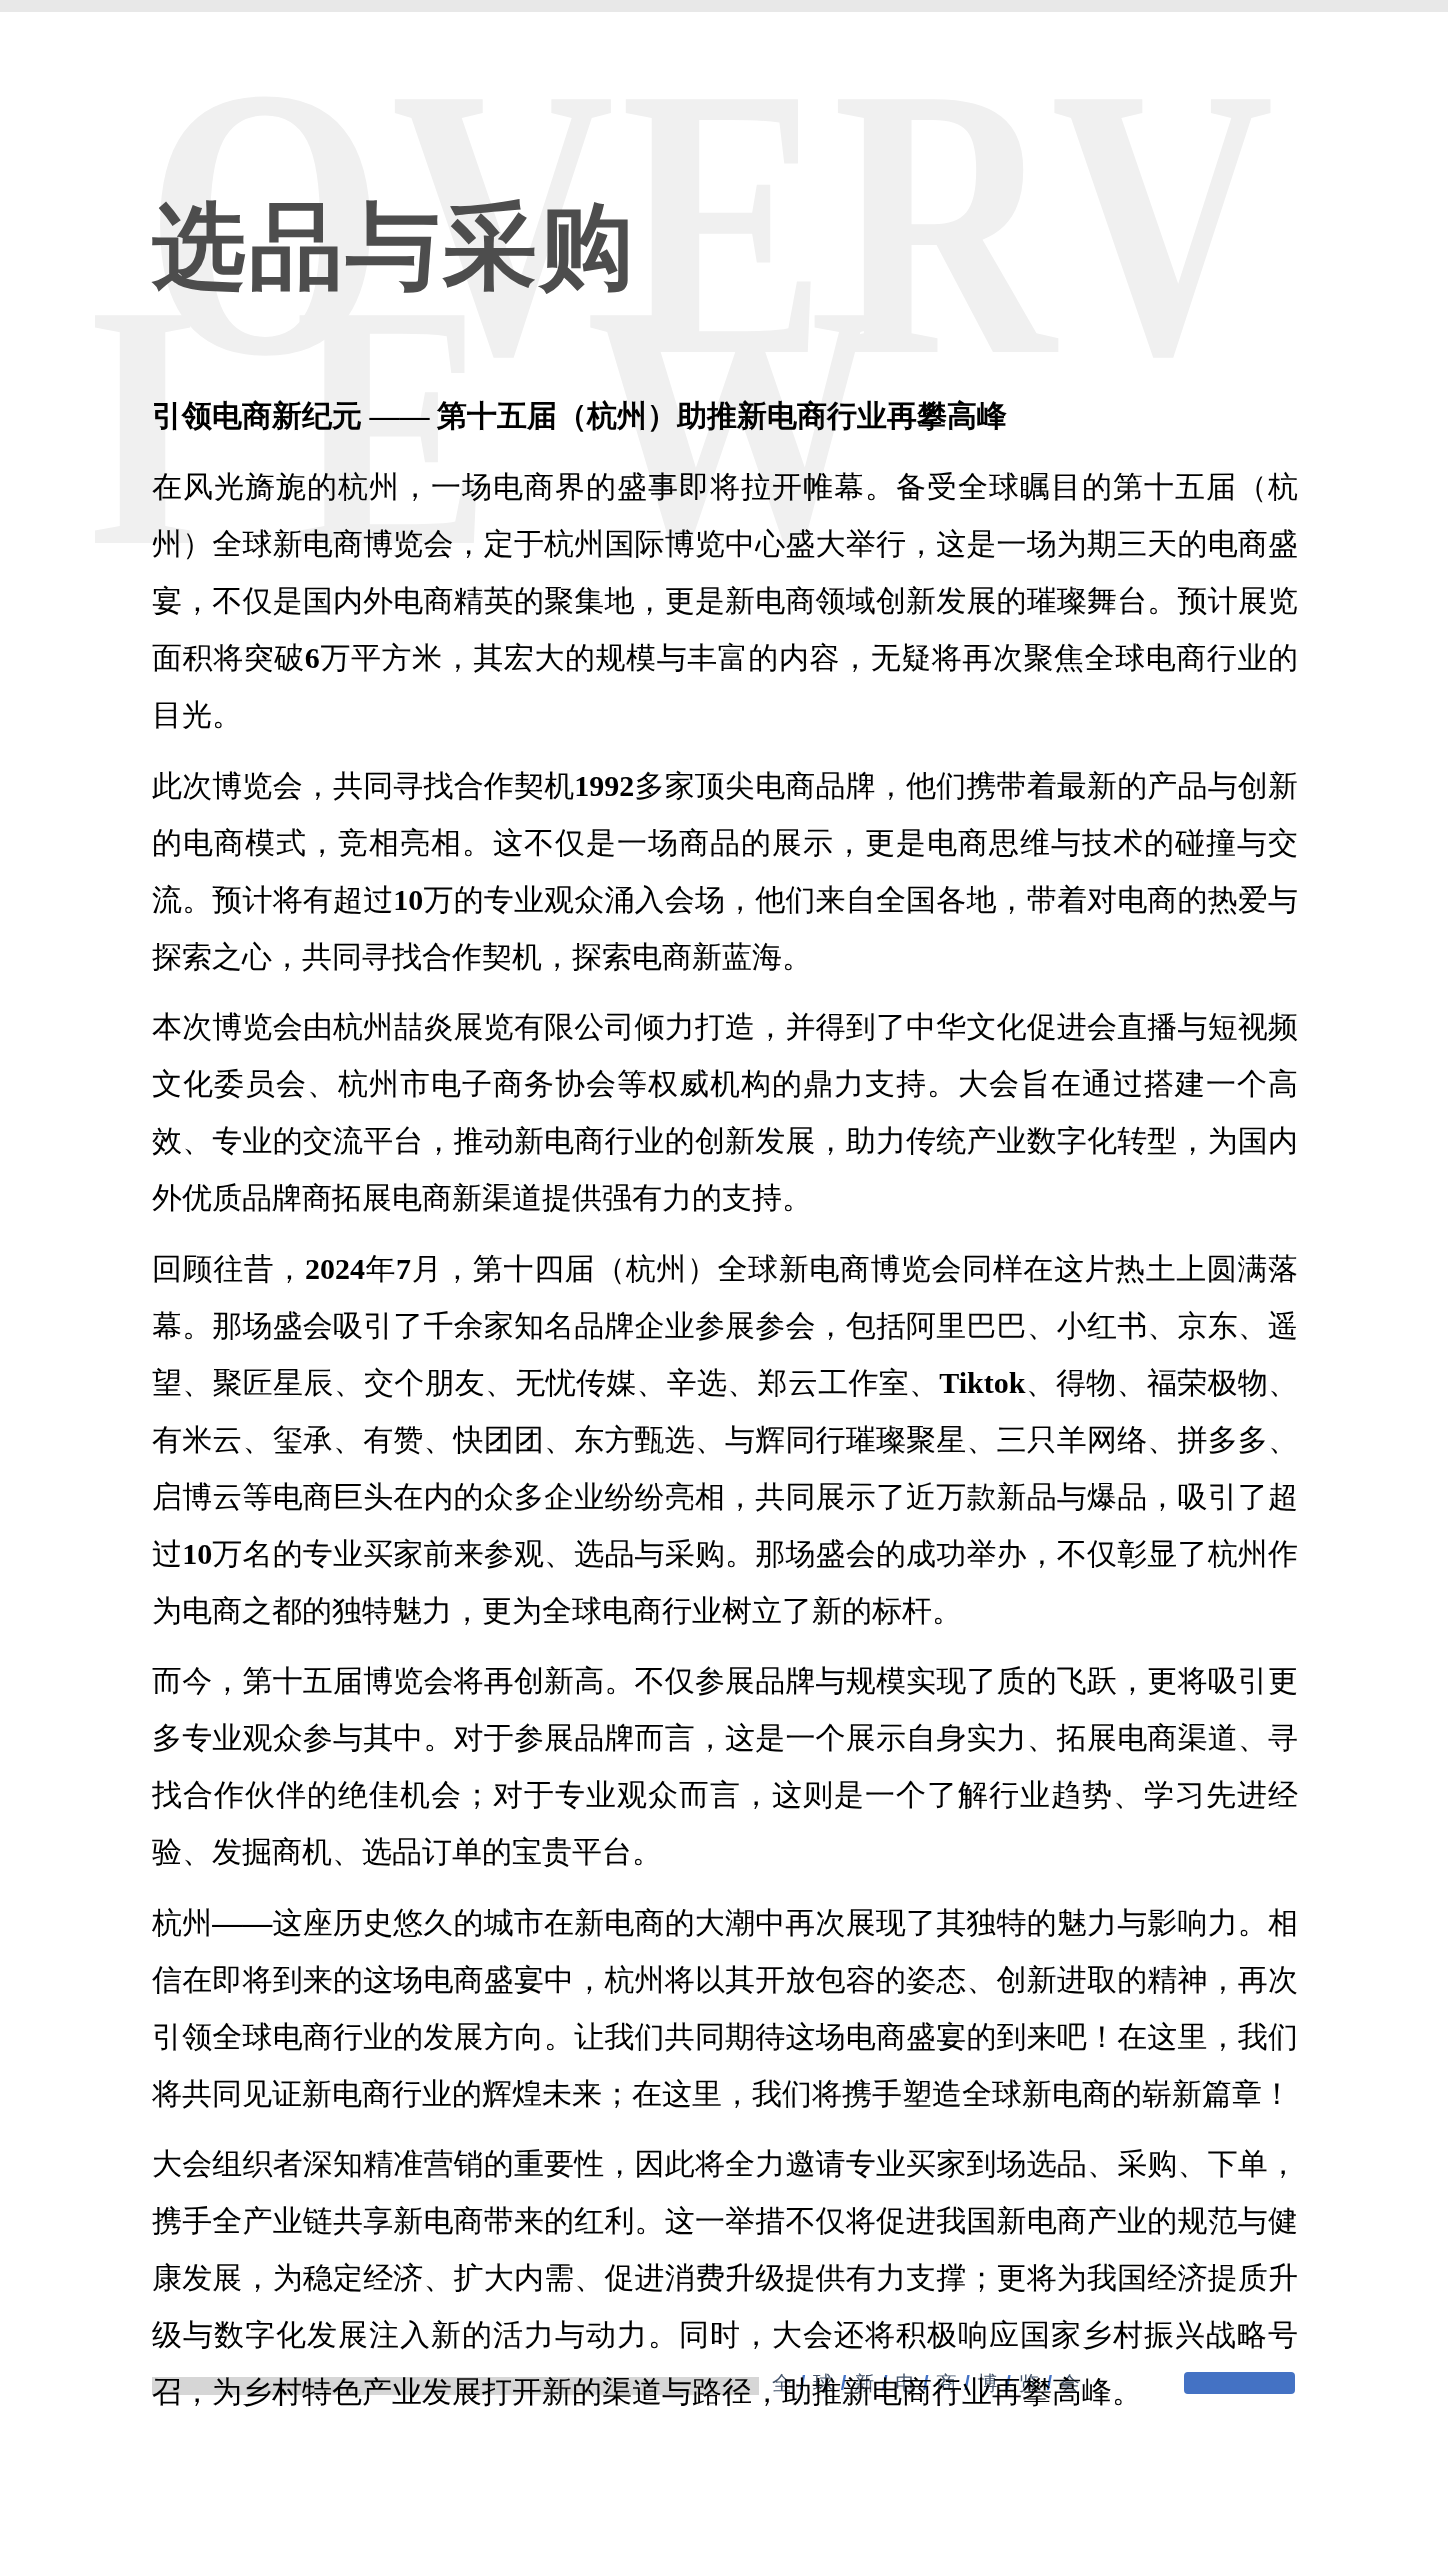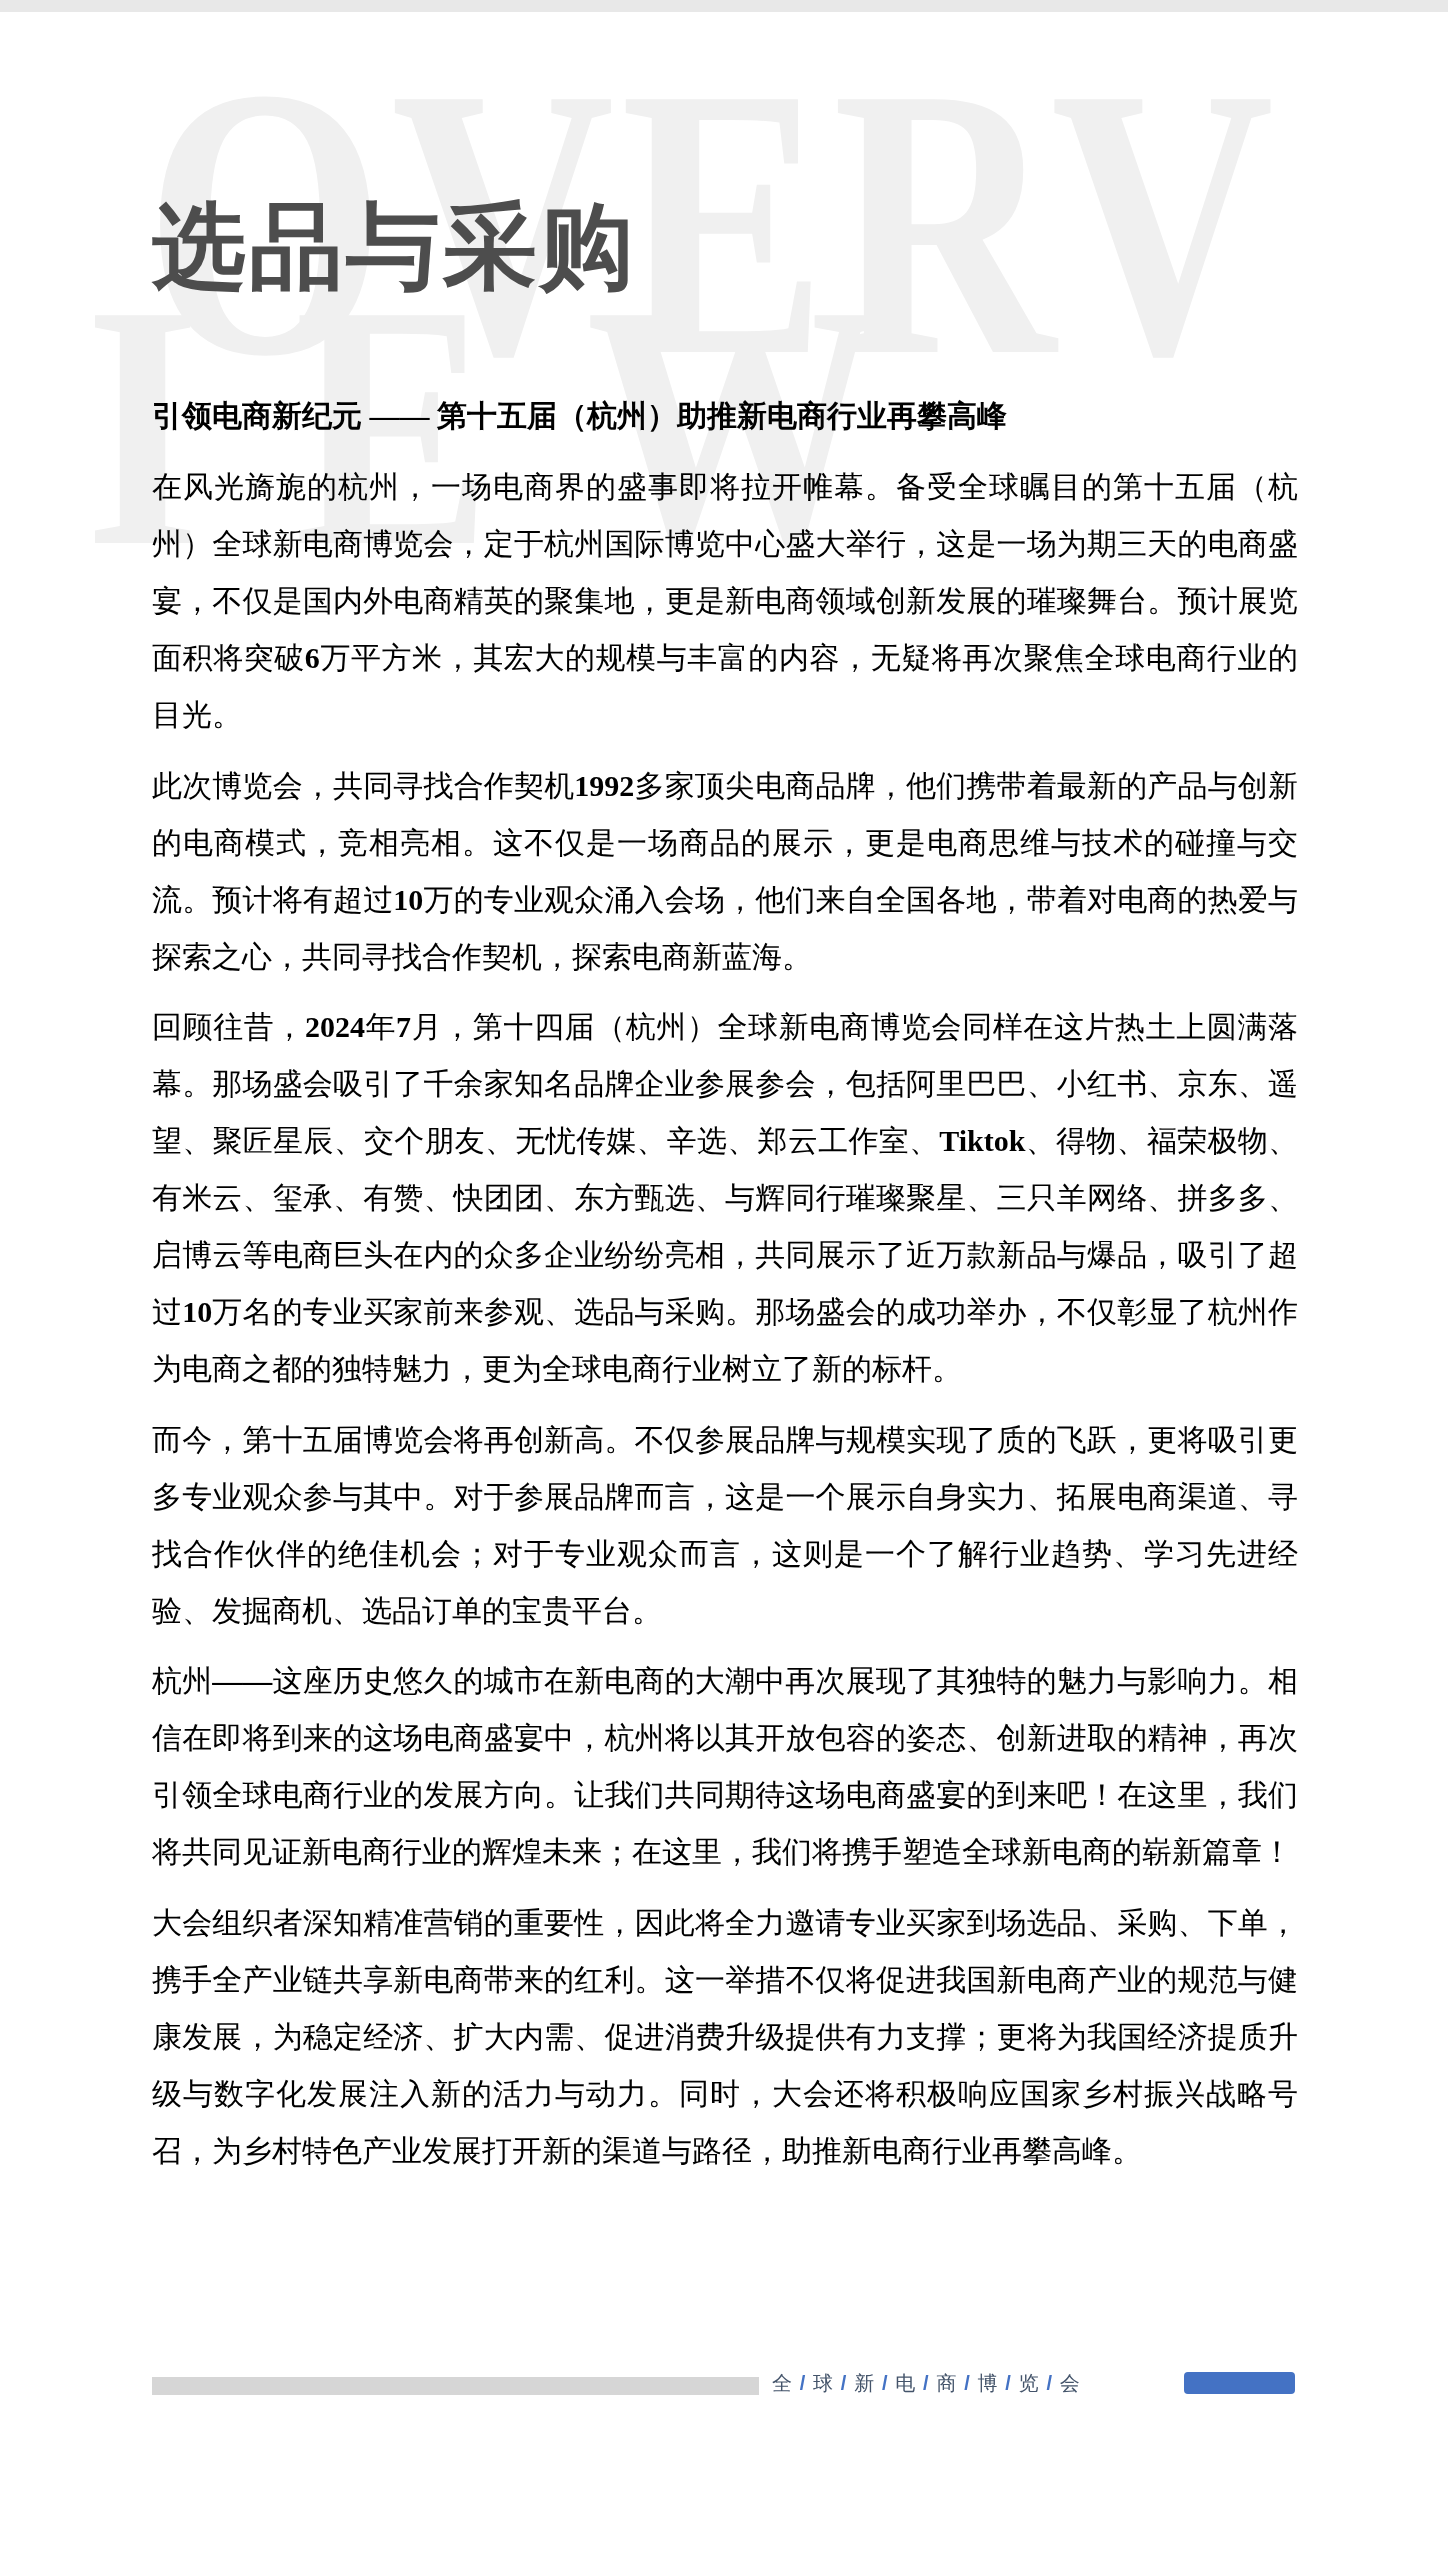--- a/index.html
+++ b/index.html
@@ -107,20 +107,21 @@
 <div class="page" style="background: rgb(255, 255, 255);">
   <div class="wm wm1" style="color: rgb(240, 240, 240);">OVERV</div>
   <div class="wm wm2" style="color: rgb(240, 240, 240);">IEW</div>
 
   <div class="content">
     <h1 class="title" style="color: rgb(77, 77, 77);">选品与采购</h1>
     <div class="subtitle">引领电商新纪元 —— 第十五届（杭州）助推新电商行业再攀高峰</div>
     <div class="body" id="article-body">
         <p><span>在风光旖旎的杭州，一场电商界的盛事即将拉开帷幕。备受全球瞩目的第十五届（杭州）全球新电商博览会，定于杭州国际博览中心盛大举行，这是一场为期三天的电商盛宴，不仅是国内外电商精英的聚集地，更是新电商领域创新发展的璀璨舞台。预计展览面积将突破</span><span class="b">6</span><span>万平方米，其宏大的规模与丰富的内容，无疑将再次聚焦全球电商行业的目光。</span></p>
         <p><span>此次博览会，共同寻找合作契机</span><span class="b">1992</span><span>多家顶尖电商品牌，他们携带着最新的产品与创新的电商模式，竞相亮相。这不仅是一场商品的展示，更是电商思维与技术的碰撞与交流。预计将有超过</span><span class="b">10</span><span>万的专业观众涌入会场，他们来自全国各地，带着对电商的热爱与探索之心，共同寻找合作契机，探索电商新蓝海。</span></p>
+        <p><span>本次博览会由杭州喆炎展览有限公司倾力打造，并得到了中华文化促进会直播与短视频文化委员会、杭州市电子商务协会等权威机构的鼎力支持。大会旨在通过搭建一个高效、专业的交流平台，推动新电商行业的创新发展，助力传统产业数字化转型，为国内外优质品牌商拓展电商新渠道提供强有力的支持。</span></p>
         <p><span>回顾往昔，</span><span class="b">2024</span><span>年</span><span class="b">7</span><span>月，第十四届（杭州）全球新电商博览会同样在这片热土上圆满落幕。那场盛会吸引了千余家知名品牌企业参展参会，包括阿里巴巴、小红书、京东、遥望、聚匠星辰、交个朋友、无忧传媒、辛选、郑云工作室、</span><span class="b">Tiktok</span><span>、得物、福荣极物、有米云、玺承、有赞、快团团、东方甄选、与辉同行璀璨聚星、三只羊网络、拼多多、启博云等电商巨头在内的众多企业纷纷亮相，共同展示了近万款新品与爆品，吸引了超过</span><span class="b">10</span><span>万名的专业买家前来参观、选品与采购。那场盛会的成功举办，不仅彰显了杭州作为电商之都的独特魅力，更为全球电商行业树立了新的标杆。</span></p>
         <p><span>而今，第十五届博览会将再创新高。不仅参展品牌与规模实现了质的飞跃，更将吸引更多专业观众参与其中。对于参展品牌而言，这是一个展示自身实力、拓展电商渠道、寻找合作伙伴的绝佳机会；对于专业观众而言，这则是一个了解行业趋势、学习先进经验、发掘商机、选品订单的宝贵平台。</span></p>
         <p><span>杭州</span><span class="b">——</span><span>这座历史悠久的城市在新电商的大潮中再次展现了其独特的魅力与影响力。相信在即将到来的这场电商盛宴中，杭州将以其开放包容的姿态、创新进取的精神，再次引领全球电商行业的发展方向。让我们共同期待这场电商盛宴的到来吧！在这里，我们将共同见证新电商行业的辉煌未来；在这里，我们将携手塑造全球新电商的崭新篇章！</span></p>
         <p><span>大会组织者深知精准营销的重要性，因此将全力邀请专业买家到场选品、采购、下单，携手全产业链共享新电商带来的红利。这一举措不仅将促进我国新电商产业的规范与健康发展，为稳定经济、扩大内需、促进消费升级提供有力支撑；更将为我国经济提质升级与数字化发展注入新的活力与动力。同时，大会还将积极响应国家乡村振兴战略号召，为乡村特色产业发展打开新的渠道与路径，助推新电商行业再攀高峰。</span></p>
       </div>
   </div>
 
   <div class="footer">
     <div class="bar" style="background: rgb(214, 214, 214);"></div>
     <div class="slogan" id="footer-slogan"><span class="ch" style="color: rgb(68, 84, 106);">全</span><span class="sl" style="color: rgb(68, 114, 196);">/</span><span class="ch" style="color: rgb(68, 84, 106);">球</span><span class="sl" style="color: rgb(68, 114, 196);">/</span><span class="ch" style="color: rgb(68, 84, 106);">新</span><span class="sl" style="color: rgb(68, 114, 196);">/</span><span class="ch" style="color: rgb(68, 84, 106);">电</span><span class="sl" style="color: rgb(68, 114, 196);">/</span><span class="ch" style="color: rgb(68, 84, 106);">商</span><span class="sl" style="color: rgb(68, 114, 196);">/</span><span class="ch" style="color: rgb(68, 84, 106);">博</span><span class="sl" style="color: rgb(68, 114, 196);">/</span><span class="ch" style="color: rgb(68, 84, 106);">览</span><span class="sl" style="color: rgb(68, 114, 196);">/</span><span class="ch" style="color: rgb(68, 84, 106);">会</span></div>

